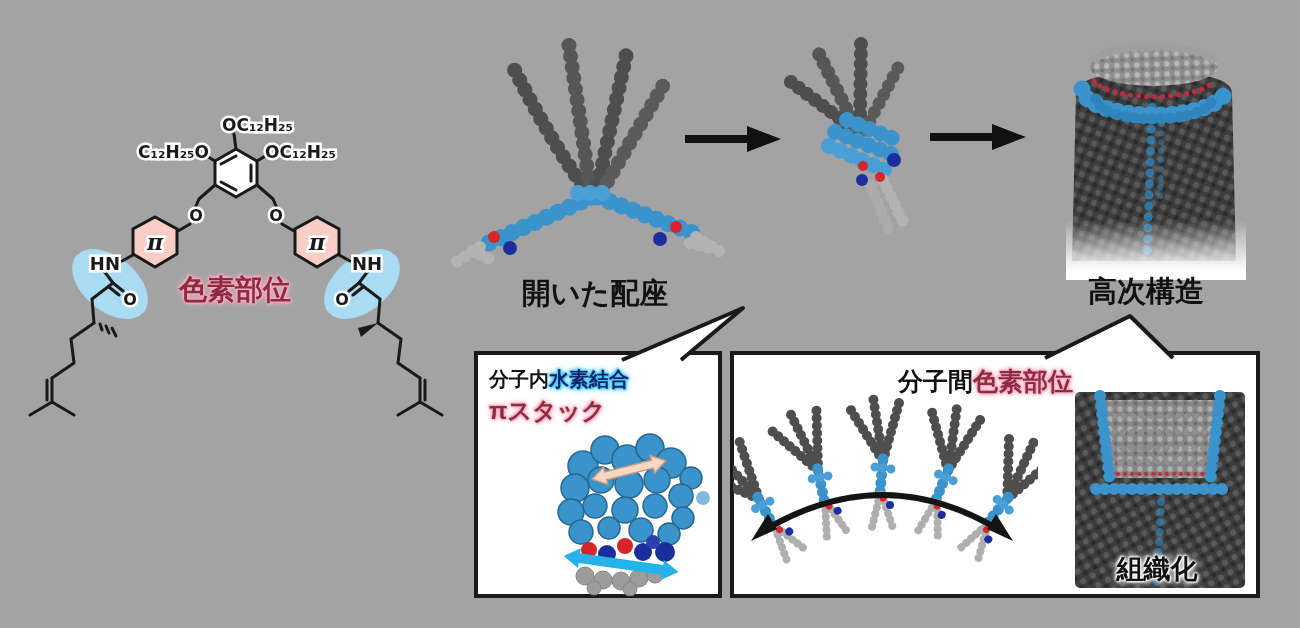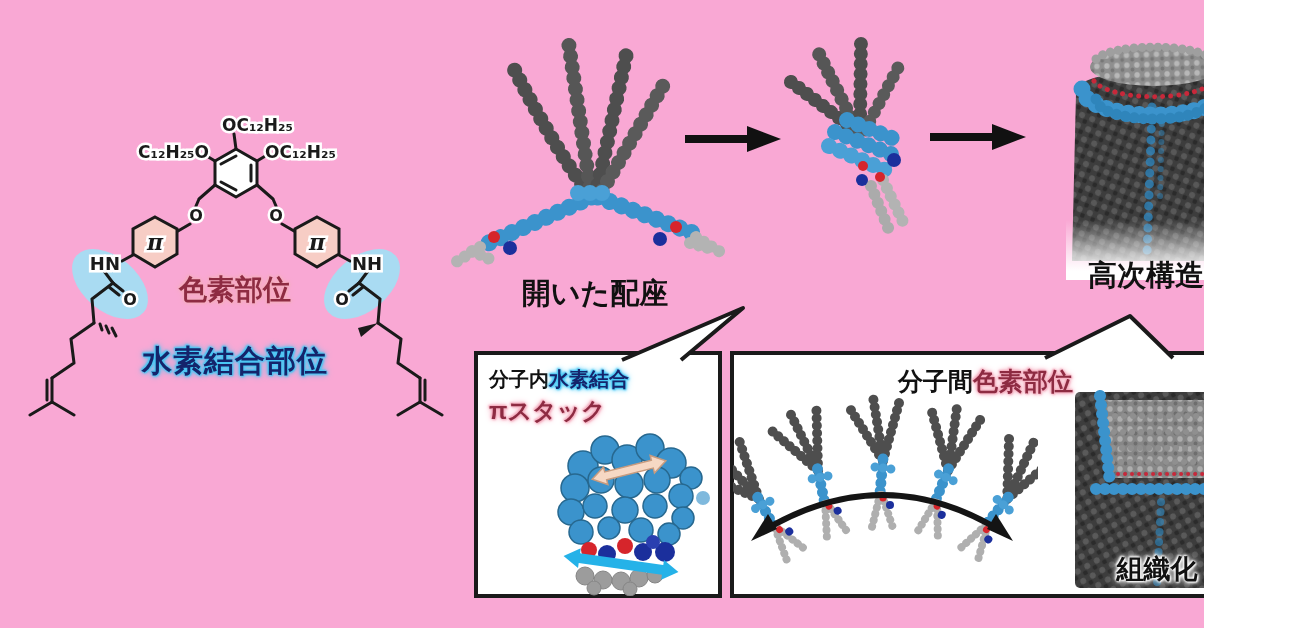--- a/index.html
+++ b/index.html
@@ -1,16 +1,16 @@
 <!DOCTYPE html>
 <html><head>
 <meta charset="utf-8">
 <style>
   html,body{margin:0;padding:0;background:#fff;}
-  #stage{position:relative;width:1204px;height:628px;background:#f9a8d4;overflow:hidden;
+  #stage{position:relative;width:1300px;height:628px;background:#a3a3a3;overflow:hidden;
          font-family:"Liberation Sans","DejaVu Sans",sans-serif;}
   .abs{position:absolute;}
   .lbl{position:absolute;font-weight:bold;color:#111;white-space:nowrap;}
   .ctr{transform:translateX(-50%);}
   .glow-cyan{color:#15246B;text-shadow:0 0 2px #45C8F5,0 0 4px #45C8F5,0 0 7px #45C8F5,1px 1px 2px #45C8F5,-1px -1px 2px #45C8F5;}
   .glow-pink{color:#8E2B42;text-shadow:0 0 2px #F5AFC0,0 0 4px #F5AFC0,0 0 7px #F5AFC0,1px 1px 2px #F5AFC0,-1px -1px 2px #F5AFC0;}
   .white-glow{text-shadow:0 0 3px #fff,0 0 5px #fff,0 0 8px #fff,1px 1px 2px #fff,-1px -1px 2px #fff;}
   .callout{position:absolute;background:#fff;border:4px solid #1a1a1a;box-sizing:border-box;}
   .beads{fill:none;stroke-linecap:round;}
   .bond{stroke:#1a1a1a;stroke-width:3;stroke-linecap:round;fill:none;}
@@ -75,21 +75,20 @@
       <text x="120" y="270" font-size="18" text-anchor="end">HN</text>
       <text x="352" y="270" font-size="18">NH</text>
       <text x="130" y="305" font-size="16" text-anchor="middle">O</text>
       <text x="342" y="305" font-size="16" text-anchor="middle">O</text>
       <text x="155" y="250" font-size="22" text-anchor="middle" font-style="italic" font-family="'DejaVu Serif',serif">π</text>
       <text x="317" y="250" font-size="22" text-anchor="middle" font-style="italic" font-family="'DejaVu Serif',serif">π</text>
     </g>
   </svg>
 
   <div class="lbl ctr glow-pink" style="left:235px;top:271px;font-size:28px;">色素部位</div>
-  <div class="lbl ctr glow-cyan" style="left:235px;top:341px;font-size:30px;letter-spacing:1px;">水素結合部位</div>
 
   <svg class="abs" style="left:450px;top:15px;" width="290" height="260" viewBox="0 0 290 260">
     <g>
       <path class="beads" stroke="#4E4E4E" stroke-width="15" stroke-dasharray="0.01 11" d="M138,178 C110,140 85,95 62,50"></path>
       <path class="beads" stroke="#565656" stroke-width="15" stroke-dasharray="0.01 11" d="M140,172 L118,24"></path>
       <path class="beads" stroke="#4E4E4E" stroke-width="15" stroke-dasharray="0.01 11" d="M148,170 L178,32"></path>
       <path class="beads" stroke="#5A5A5A" stroke-width="15" stroke-dasharray="0.01 11" d="M152,176 L218,62"></path>
     </g>
     <g>
       <path class="beads" stroke="#3B93CC" stroke-width="17" stroke-dasharray="0.01 12.5" d="M142,182 L34,230"></path>
@@ -163,21 +162,21 @@
     <path d="M28,78 Q28,58 106,56 Q184,58 184,78 L188,246 L24,246 Z" fill="url(#pdark1)"></path>
     <path class="beads" stroke="#2F85BB" stroke-width="9" stroke-dasharray="0.01 11" opacity="0.8" d="M104,92 L99,240"></path>
     <path class="beads" stroke="#2F85BB" stroke-width="6" stroke-dasharray="0.01 9" opacity="0.5" d="M114,100 L112,182"></path>
     <path class="beads" stroke="#3B93CC" stroke-width="17" stroke-dasharray="0.01 11" d="M34,74 A 72 26 0 0 0 178,74"></path>
     <path class="beads" stroke="#2F85BB" stroke-width="11" stroke-dasharray="0.01 9" d="M48,84 A 58 20 0 0 0 164,84"></path>
     <path class="beads" stroke="#C8283A" stroke-width="5" stroke-dasharray="0.01 8" d="M46,66 A 62 21 0 0 0 166,66"></path>
     <ellipse cx="106" cy="52" rx="64" ry="19" fill="url(#pcap1)"></ellipse>
     <path class="beads" stroke="#9F9F9F" stroke-width="9" stroke-dasharray="0.01 8" d="M48,44 A 60 16 0 0 1 164,44"></path>
     <rect x="18" y="205" width="180" height="60" fill="url(#fade1)"></rect>
   </svg>
-  <div class="lbl ctr" style="left:1146px;top:256px;font-size:29px;text-align:center;">高次構造</div>
+  <div class="lbl ctr" style="left:1146px;top:272px;font-size:29px;text-align:center;">高次構造</div>
 
   <div class="lbl" style="left:489px;top:366px;font-size:20px;">
     <span>分子内</span><span class="glow-cyan">水素結合</span>
   </div>
   <div class="lbl glow-pink" style="left:489px;top:395px;font-size:24px;">πスタック</div>
 
   <svg class="abs" style="left:533px;top:418px;" width="185" height="178" viewBox="0 0 185 178">
     <g fill="#3B93CC" stroke="#27688F" stroke-width="1.5">
       <circle cx="50" cy="48" r="15"></circle>
         <circle cx="72" cy="32" r="14"></circle>

